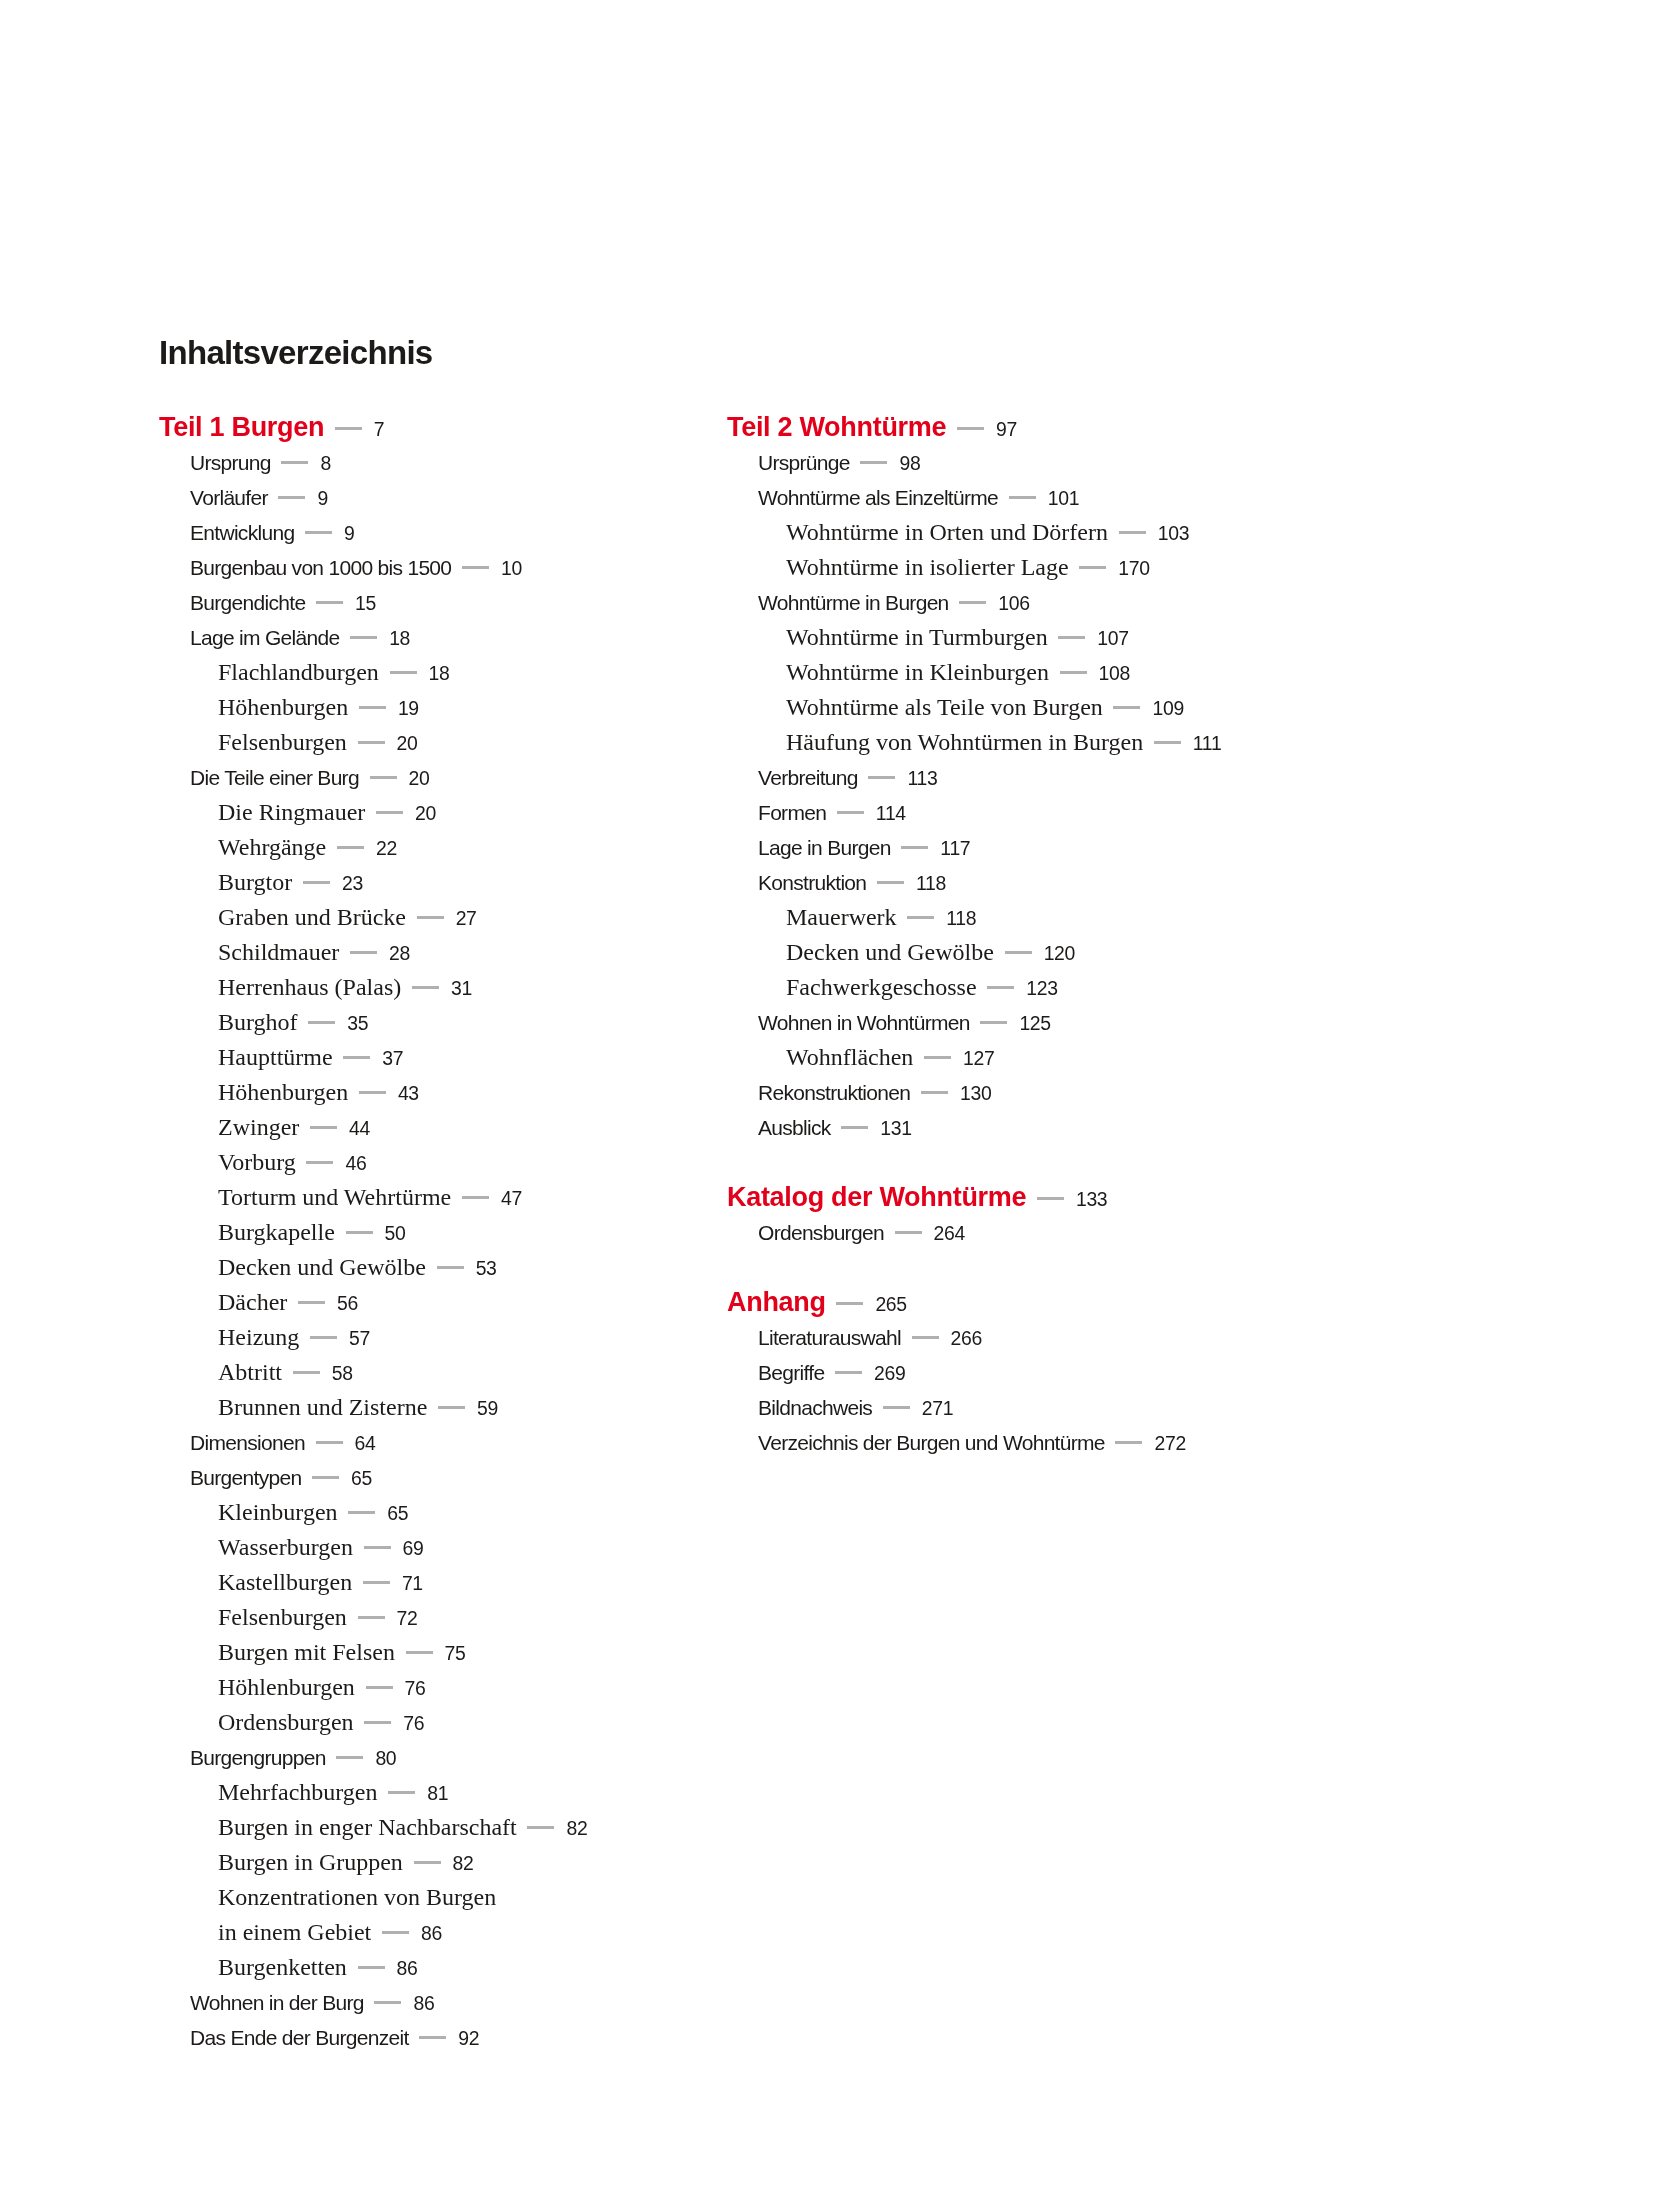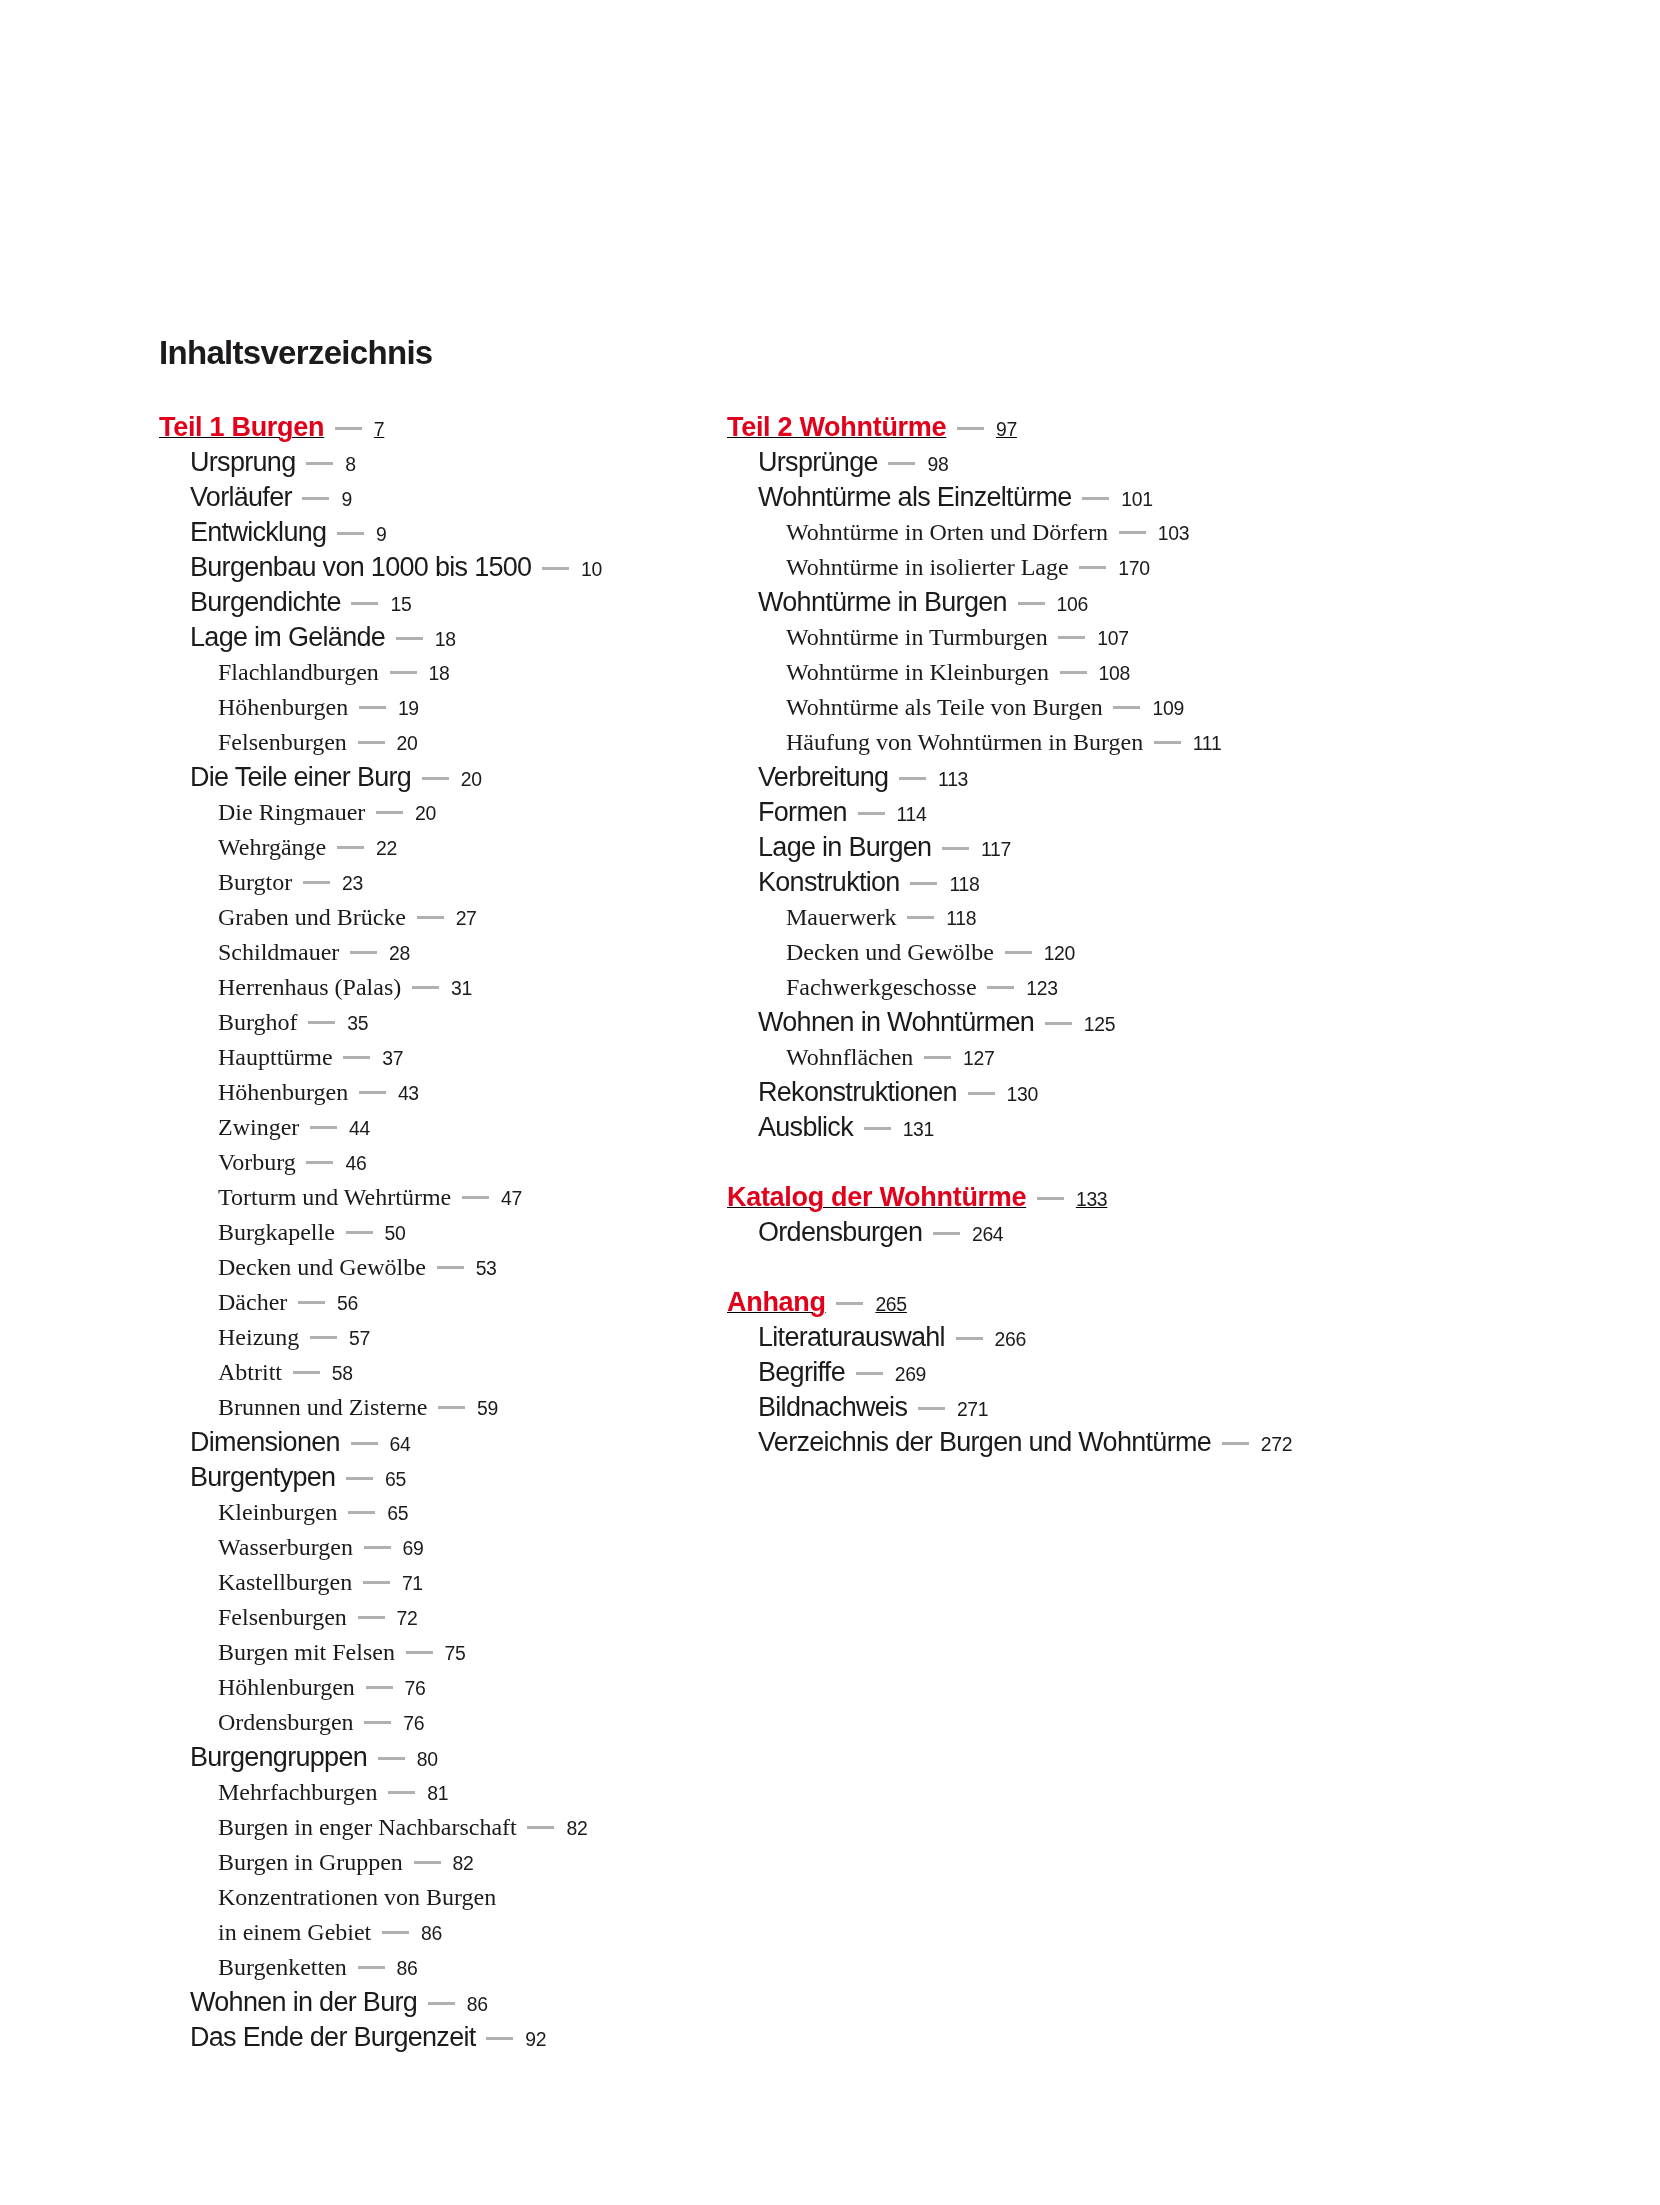--- a/index.html
+++ b/index.html
@@ -40,39 +40,39 @@
   .col-left  { left: 159px; }
   .col-right { left: 727px; }
 
   .entry {
     height: 35px;
     line-height: 35px;
     white-space: nowrap;
   }
   .spacer { height: 35px; }
 
-  .lvl0 { padding-left: 0; text-decoration: underline; }
+  .lvl0 { padding-left: 0; }
   .lvl1 { padding-left: 31px; }
   .lvl2 { padding-left: 59px; }
 
   .entry .label {
     color: var(--text, #1d1b1a);
     vertical-align: baseline;
   }
   .entry.part .label {
     font-family: "Liberation Sans", sans-serif;
     font-weight: bold;
     font-size: 27px;
     letter-spacing: -0.3px;
     color: var(--accent, #e2001a);
   }
   .entry.sans .label {
     font-family: "Liberation Sans", sans-serif;
     font-weight: 400;
-    font-size: 27px;
+    font-size: 21px;
     letter-spacing: -0.7px;
   }
   .entry.serif .label {
     font-family: "Liberation Serif", serif;
     font-weight: 400;
     font-size: 24px;
     letter-spacing: 0;
   }
   .dash {
     display: inline-block;

